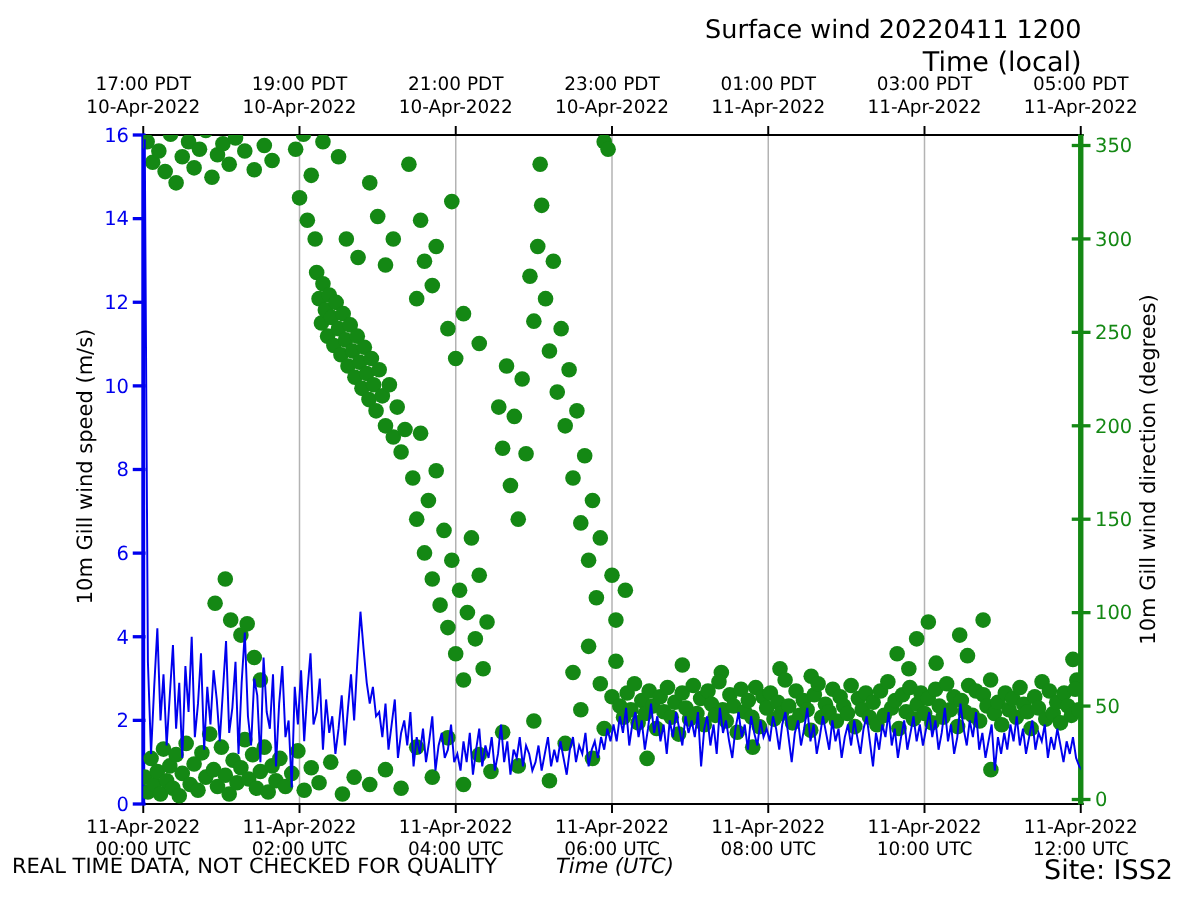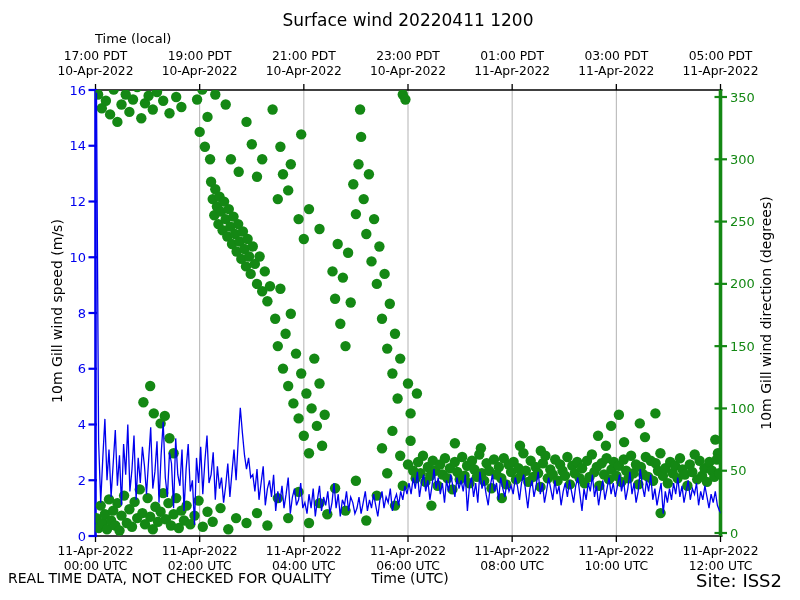--- a/index.html
+++ b/index.html
@@ -2,26 +2,26 @@
 <html><head>
 <meta charset="utf-8">
 <style>
   html,body{margin:0;padding:0;}
   body{
     width:800px;height:600px;position:relative;background:#ffffff;
     font-family:"DejaVu Sans","Liberation Sans",sans-serif;color:#000;
     overflow:hidden;
   }
   .abs{position:absolute;white-space:nowrap;}
-  #title{top:10px;left:95px;width:626px;text-align:center;font-size:17px;}
-  #time-local{top:31px;left:95px;width:626px;text-align:left;font-size:13px;}
+  #title{top:10px;left:95px;width:626px;text-align:right;font-size:17px;}
+  #time-local{top:31px;left:95px;width:626px;text-align:right;font-size:18px;}
   #ylab-left{left:57px;top:311px;transform:translate(-50%,-50%) rotate(-90deg);font-size:14px;}
   #ylab-right{left:766px;top:313px;transform:translate(-50%,-50%) rotate(-90deg);font-size:14px;}
   #footer-warning{left:8px;top:570px;font-size:14px;}
-  #time-utc{left:95px;top:570px;width:630px;text-align:center;font-size:14px;}
+  #time-utc{left:95px;top:570px;width:630px;text-align:center;font-size:14px;font-style:italic;}
   #site{right:18px;top:570px;font-size:18px;}
   #chart-svg{position:absolute;left:0;top:0;}
 </style>
 </head>
 <body>
 
 <svg id="chart-svg" width="800" height="600" viewBox="0 0 800 600">
     <defs>
       <clipPath id="pc">
         <rect x="95.5" y="90" width="625" height="446"></rect>

